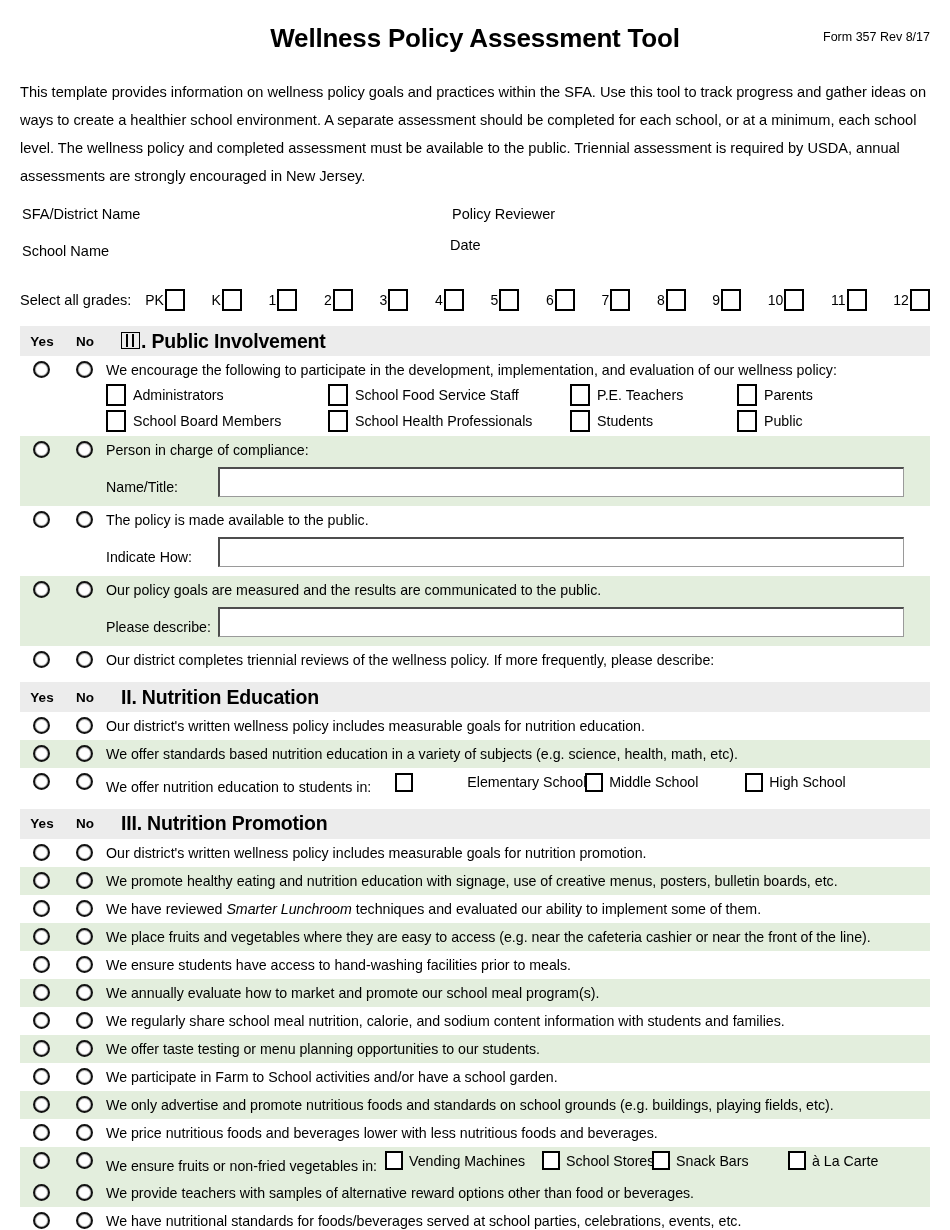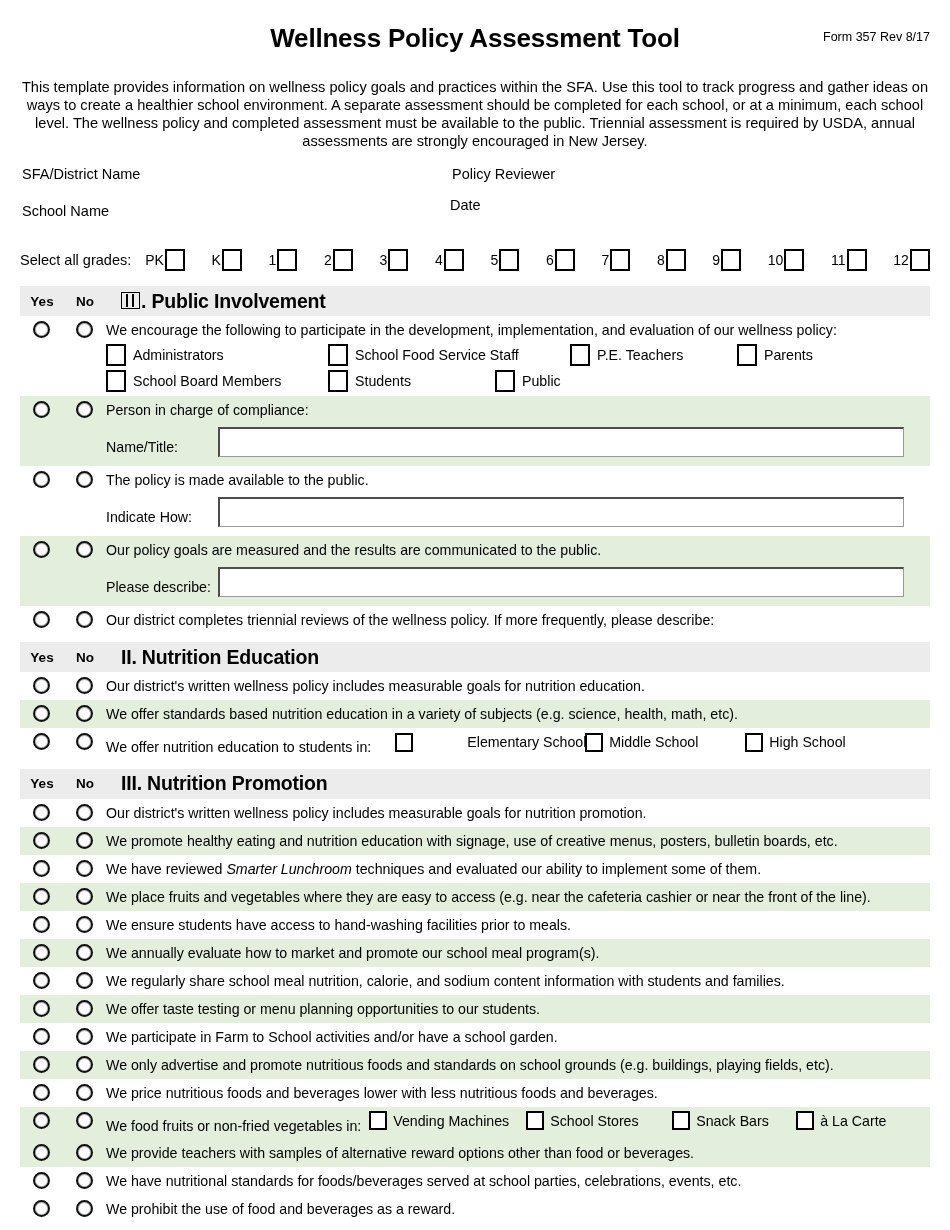--- a/index.html
+++ b/index.html
@@ -38,22 +38,22 @@
   }
   .form-rev {
     position: absolute;
     right: 0;
     top: 30px;
     font-size: 12.5px;
   }
   .intro {
     margin-top: 12px;
     font-size: 14.6px;
-    line-height: 18px;
-    text-align: center;
+    line-height: 28px;
+    text-align: left;
   }
 
   
   .ident {
     position: relative;
     height: 78px;
     margin-top: 14px;
     font-size: 14.5px;
   }
   .ident .sfa     { position: absolute; left: 2px;   top: 2px; }
@@ -230,22 +230,22 @@
   }
 
   
   .lvl-grid { display: inline-flex; }
   .lvl-grid .cbi { display: flex; align-items: center; }
   .lvl-grid .l1 { width: 190px; gap: 48px; }
   .lvl-grid .l2 { width: 160px; }
 
   .venue-grid { display: inline-flex; align-items: center; }
   .venue-grid .v1 { width: 157px; }
-  .venue-grid .v2 { width: 146px; }
-  .venue-grid .v3 { width: 124px; }
+  .venue-grid .v2 { width: 110px; }
+  .venue-grid .v3 { width: 136px; }
 </style>
 </head>
 <body>
 
 <div class="page">
 
   <div class="title-row">
     <div class="form-title">Wellness Policy Assessment Tool</div>
     <div class="form-rev">Form 357 Rev 8/17</div>
   </div>
@@ -354,20 +354,24 @@
             <span class="cbi c4">
               <span class="cb"></span>
               <span class="lab">Parents</span>
             </span>
           </div>
           <div class="cb-grid part-row">
             <span class="cbi c1">
               <span class="cb"></span>
               <span class="lab">School Board Members</span>
             </span>
+            <span class="cbi c2">
+              <span class="cb"></span>
+              <span class="lab">School Health Professionals</span>
+            </span>
             <span class="cbi c3">
               <span class="cb"></span>
               <span class="lab">Students</span>
             </span>
             <span class="cbi c4">
               <span class="cb"></span>
               <span class="lab">Public</span>
             </span>
           </div>
         </div>
@@ -644,21 +648,21 @@
       <div class="row alt">
         <div class="radios">
           <div class="rcell">
             <span class="radio"></span>
           </div>
           <div class="rcell">
             <span class="radio"></span>
           </div>
         </div>
         <div class="qbody">
-          <div class="qtext"><span>We food fruits or non-fried vegetables in:</span><span class="venue-grid" style="margin-left: 8px;">
+          <div class="qtext"><span>We ensure fruits or non-fried vegetables in:</span><span class="venue-grid" style="margin-left: 8px;">
               <span class="cbi v1 cb-inline">
                 <span class="cb sm"></span>
                 <span class="lab">Vending Machines</span>
               </span>
               <span class="cbi v2 cb-inline">
                 <span class="cb sm"></span>
                 <span class="lab">School Stores</span>
               </span>
               <span class="cbi v3 cb-inline">
                 <span class="cb sm"></span>

